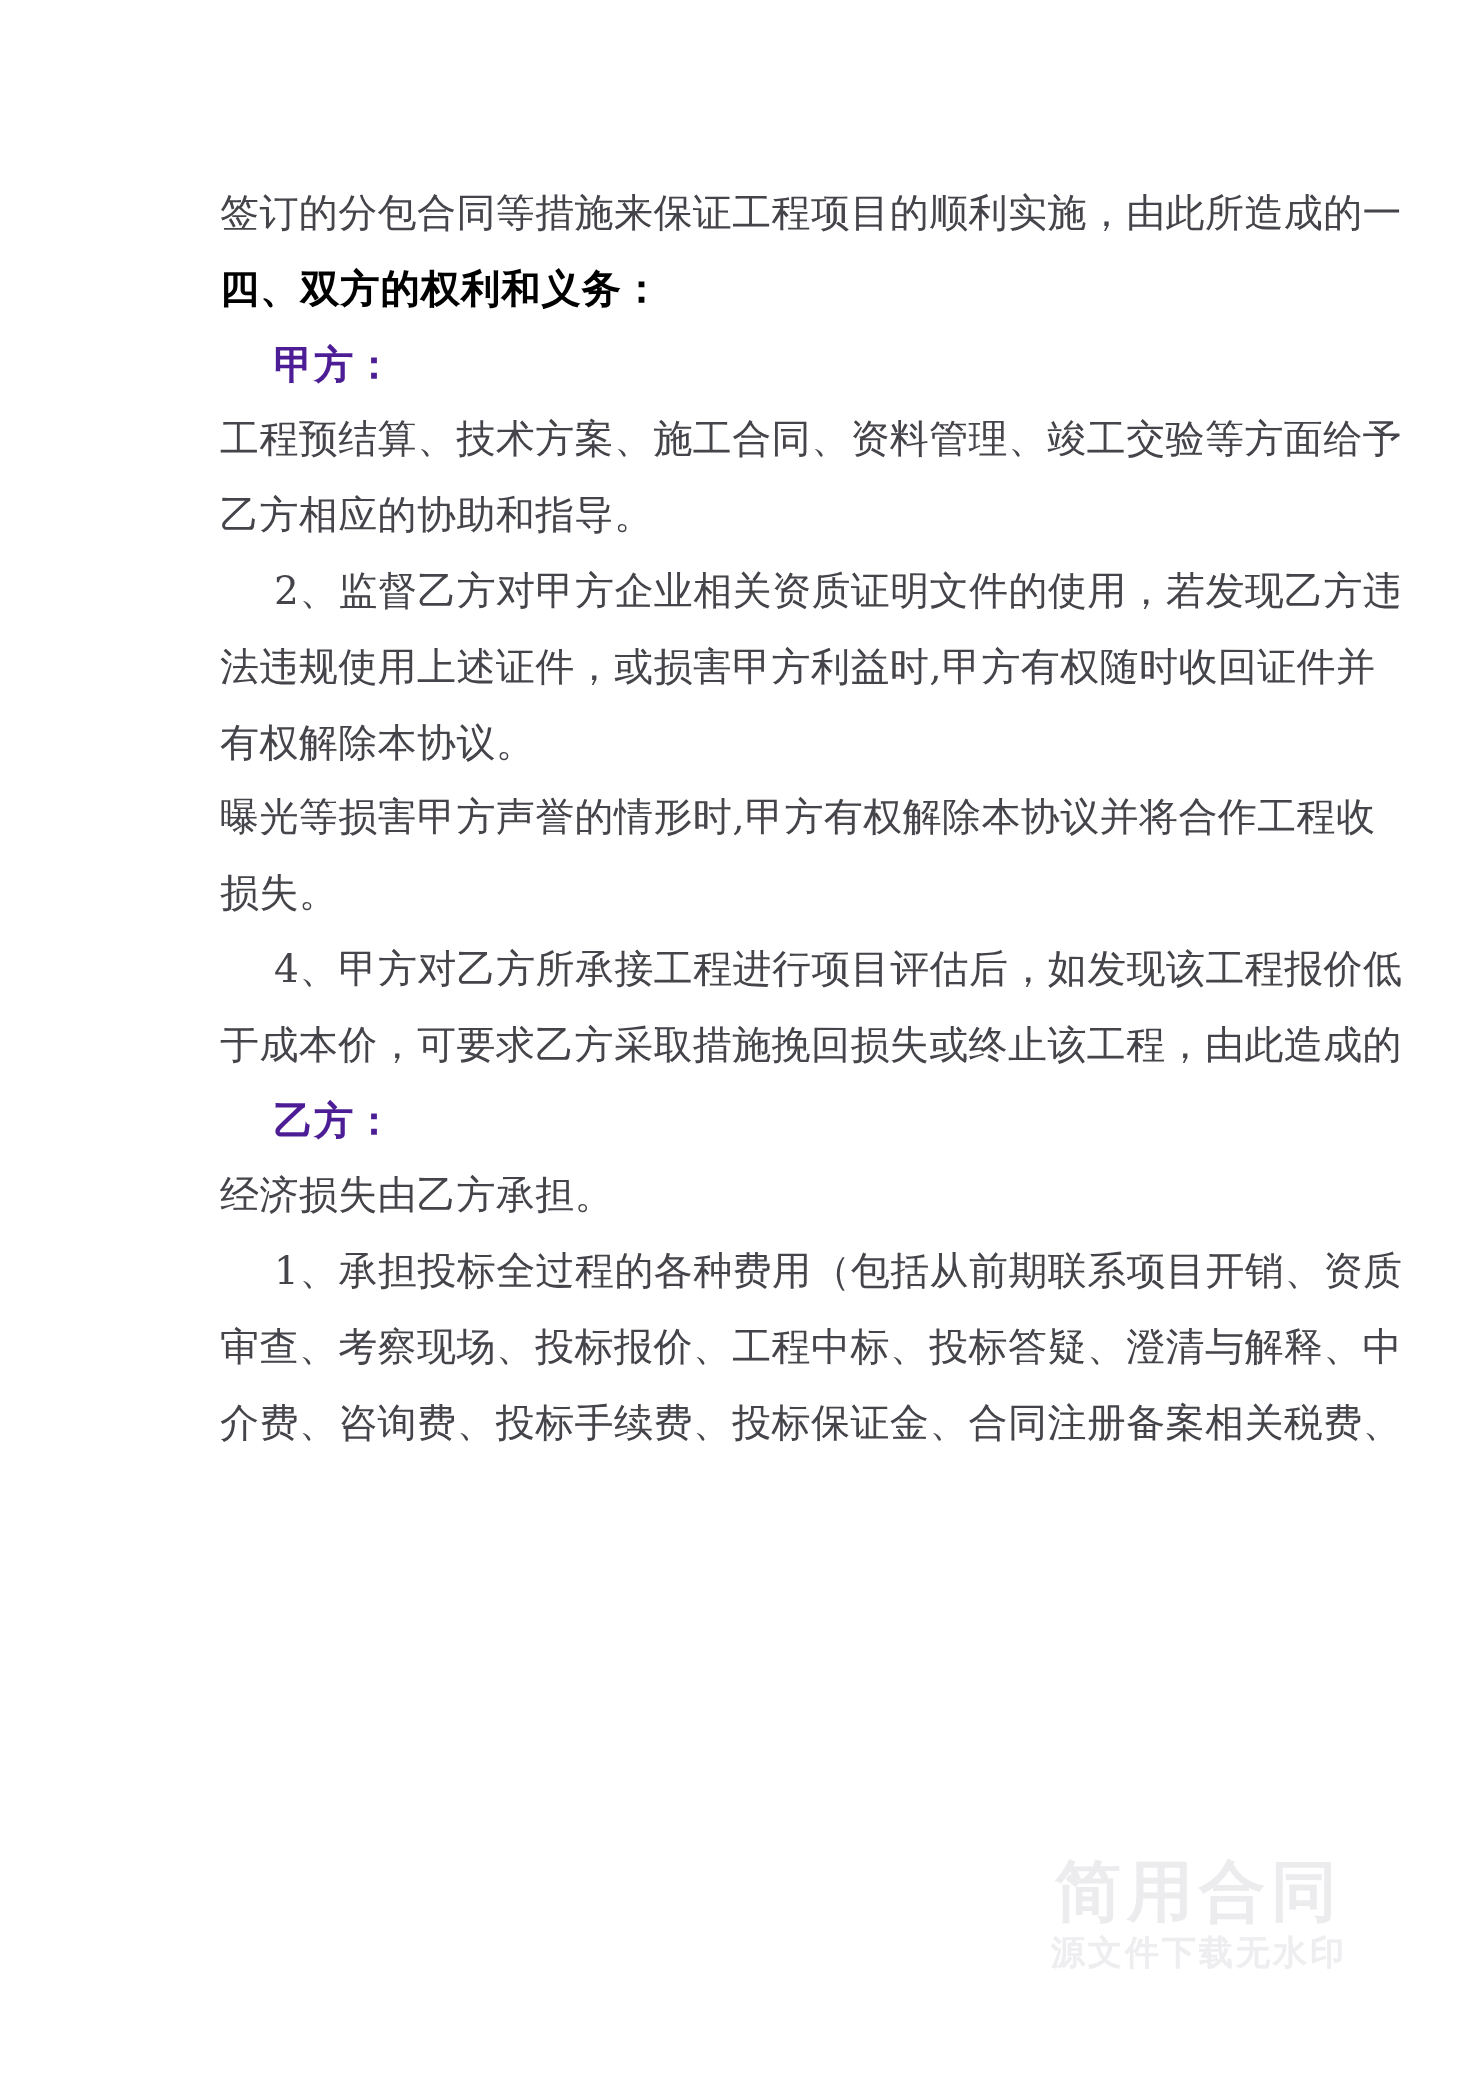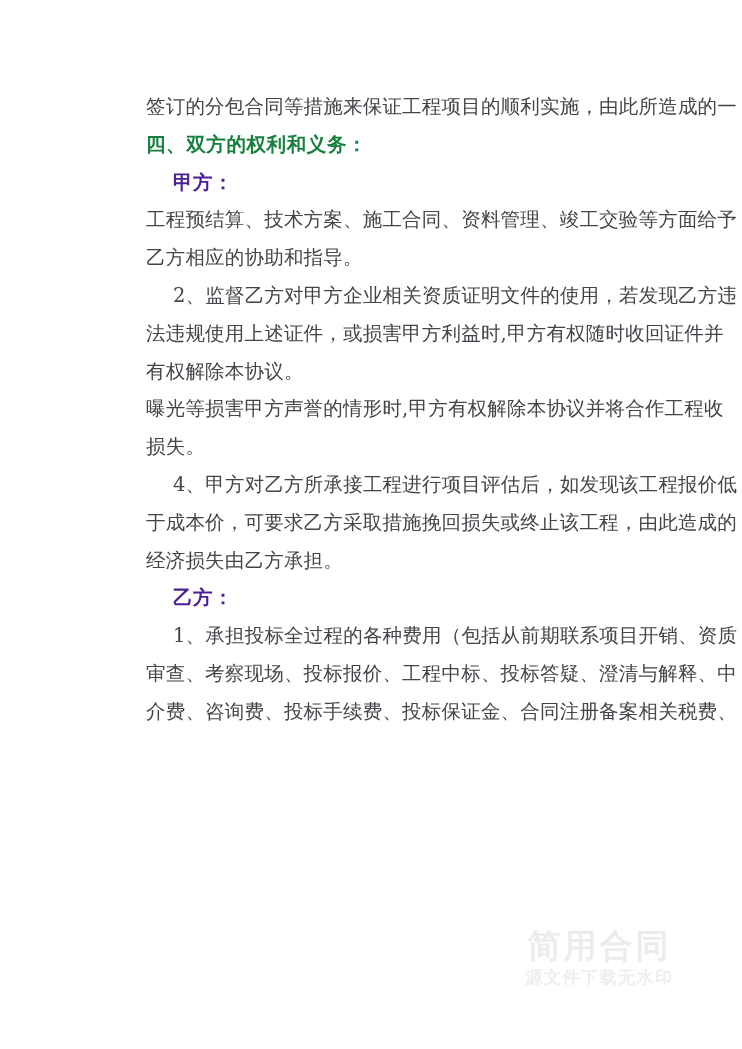--- a/index.html
+++ b/index.html
@@ -23,42 +23,41 @@
     height: 1049px;
     background: #ffffff;
   }
 
   
   #doc-body {
     position: absolute;
     left: 110px;
     top: 88px;
     width: 524px;
-    margin-left: 36px;
   }
 
   .line {
     height: 37.8px;
     line-height: 37.8px;
     font-size: 19.5px;
     color: #ララ;
     color: #3a3a3c;
     white-space: pre;
     letter-spacing: 0.2px;
     font-family: "DejaVu Serif", "Liberation Serif", serif;
   }
 
   .line.body {
     color: #44444a;
     font-weight: 400;
   }
 
   .line.heading {
     font-weight: 700;
-    color: #15803d;
+    color: #000000;
     letter-spacing: 0.6px;
   }
 
   .line.subheading {
     font-weight: 700;
     color: #4c1d95;
     letter-spacing: 0.6px;
   }
 
   
@@ -107,22 +106,22 @@
       <div class="line subheading indent-1">甲方：</div>
       <div class="line body">工程预结算、技术方案、施工合同、资料管理、竣工交验等方面给予</div>
       <div class="line body">乙方相应的协助和指导。</div>
       <div class="line body indent-1">2、监督乙方对甲方企业相关资质证明文件的使用，若发现乙方违</div>
       <div class="line body">法违规使用上述证件，或损害甲方利益时,甲方有权随时收回证件并</div>
       <div class="line body">有权解除本协议。</div>
       <div class="line body">曝光等损害甲方声誉的情形时,甲方有权解除本协议并将合作工程收</div>
       <div class="line body">损失。</div>
       <div class="line body indent-1">4、甲方对乙方所承接工程进行项目评估后，如发现该工程报价低</div>
       <div class="line body">于成本价，可要求乙方采取措施挽回损失或终止该工程，由此造成的</div>
+      <div class="line subheading indent-1">乙方：</div>
       <div class="line body">经济损失由乙方承担。</div>
-      <div class="line subheading indent-1">乙方：</div>
       <div class="line body indent-1">1、承担投标全过程的各种费用（包括从前期联系项目开销、资质</div>
       <div class="line body">审查、考察现场、投标报价、工程中标、投标答疑、澄清与解释、中</div>
       <div class="line body">介费、咨询费、投标手续费、投标保证金、合同注册备案相关税费、</div>
     </div>
 
   <div id="watermark">
     <div class="wm-main">简用合同</div>
     <div class="wm-sub">源文件下载无水印</div>
   </div>
 

